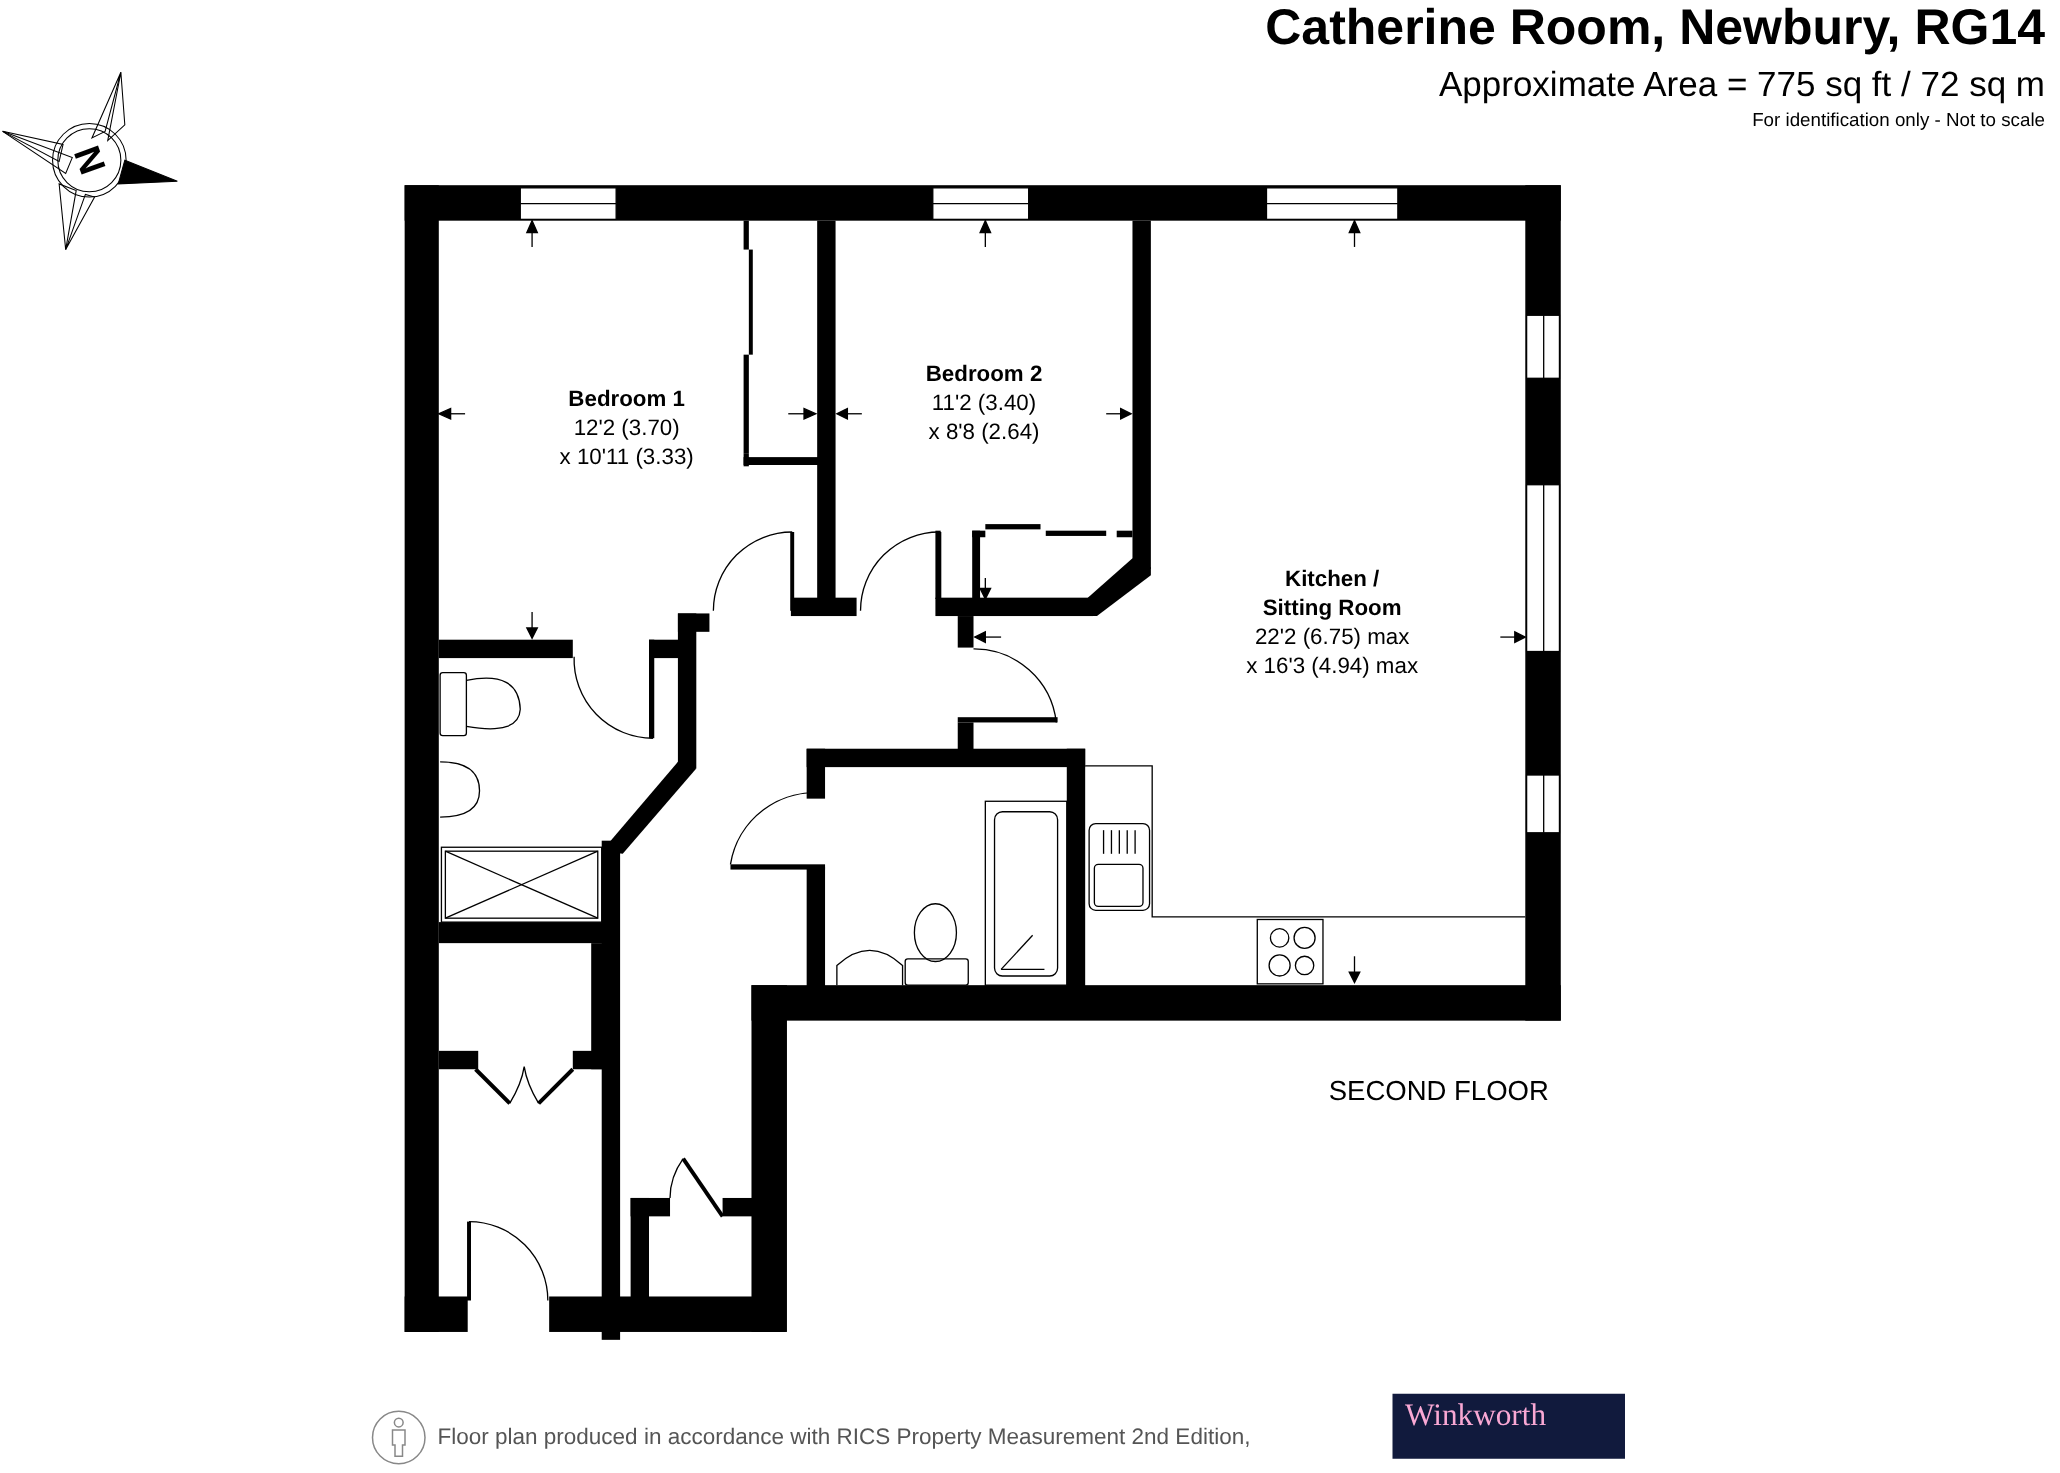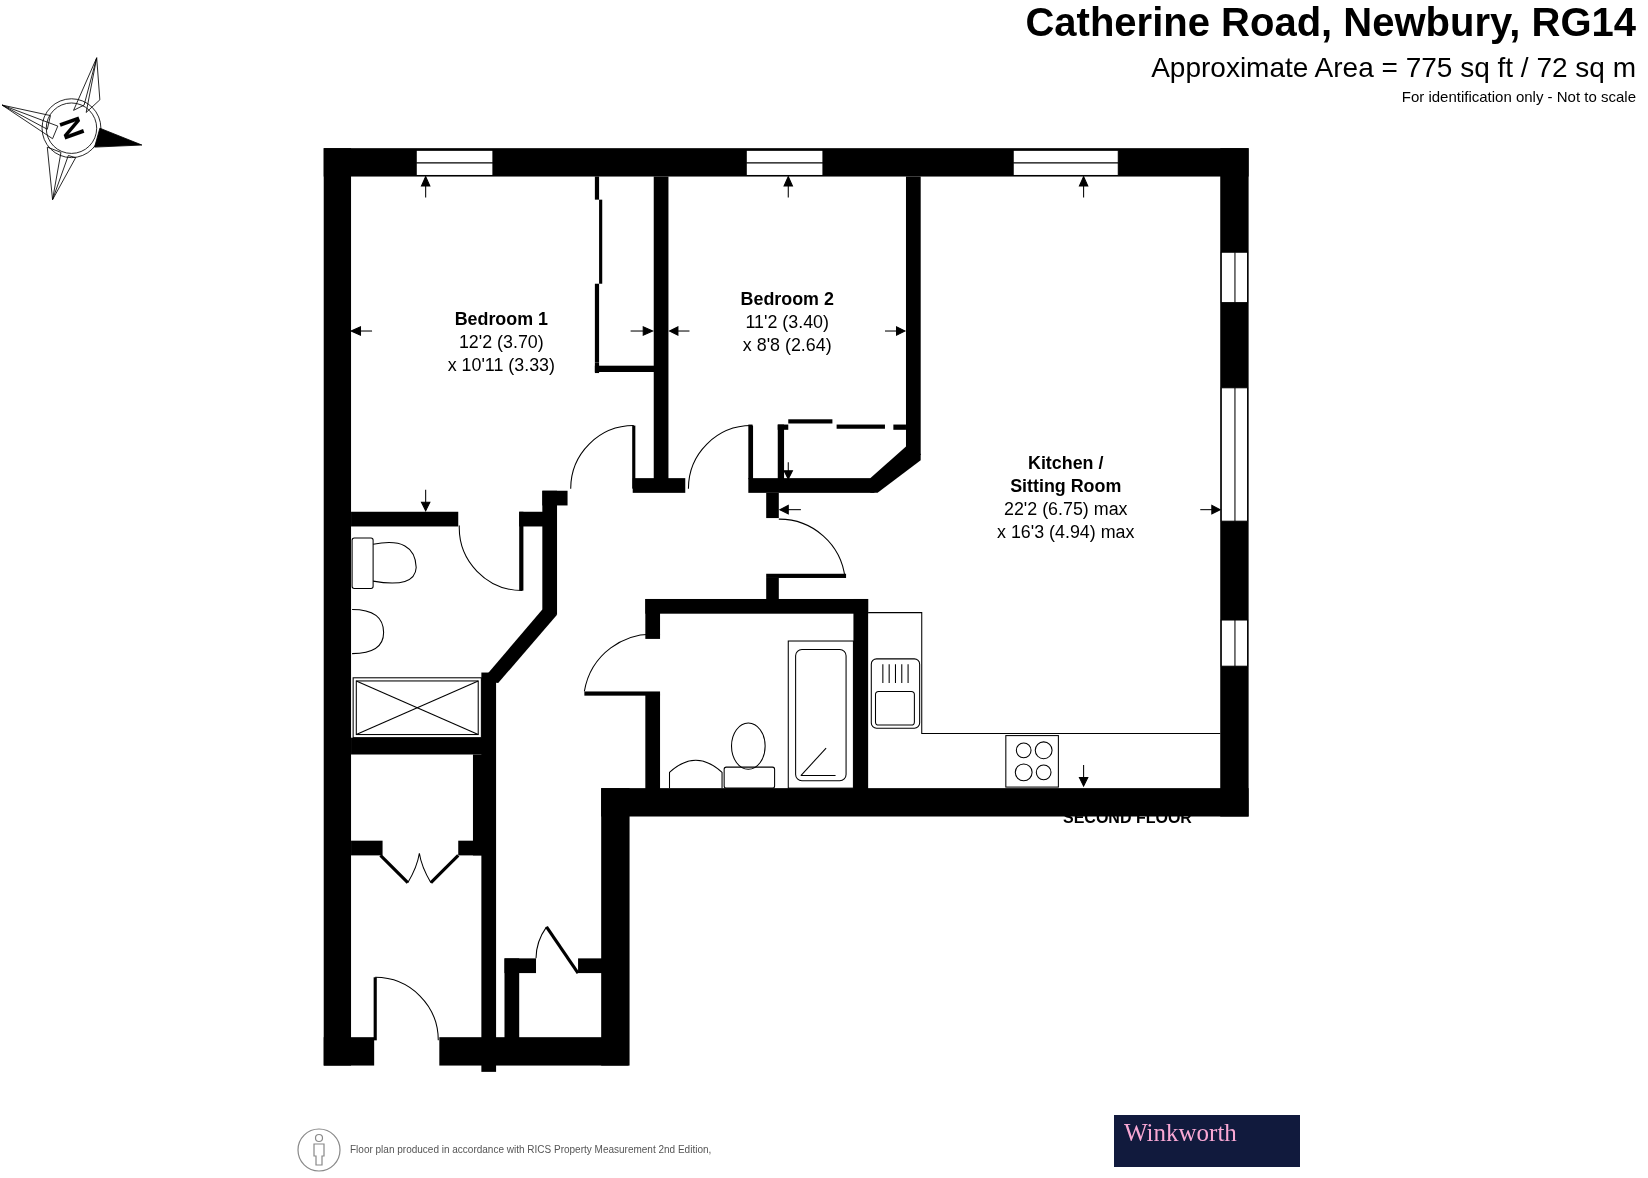--- a/index.html
+++ b/index.html
@@ -5,33 +5,33 @@
   html, body { margin: 0; padding: 0; background: #ffffff; }
   body { width: 1648px; height: 1178px; position: relative; overflow: hidden;
          font-family: "Liberation Sans", sans-serif; color: #000; }
   .title { position: absolute; right: 12px; top: 0px; font-size: 40px; font-weight: bold;
            letter-spacing: 0px; white-space: nowrap; }
   .area { position: absolute; right: 12px; top: 52px; font-size: 28px; white-space: nowrap; }
   .note { position: absolute; right: 12px; top: 88px; font-size: 15px; white-space: nowrap; margin-left: 42px; }
   svg.plan { position: absolute; left: 0; top: 0; width: 1648px; height: 1178px; }
   .room-name { font-weight: bold; font-size: 17px; }
   .room-dim { font-size: 17px; }
-  .floor-label { position: absolute; left: 1063px; top: 809px; font-size: 16px; font-weight: bold; white-space: nowrap; }
+  .floor-label { position: absolute; left: 1063px; top: 860px; font-size: 22px; font-weight: normal; white-space: nowrap; }
   .footer { position: absolute; left: 296px; top: 1124px; height: 52px; display: flex; align-items: center; }
   .footer-icon { width: 46px; height: 46px; margin-right: 8px; }
-  .footer-text { font-size: 10px; color: #555; line-height: 17.5px; text-align: right; }
+  .footer-text { font-size: 18px; color: #555; line-height: 17.5px; text-align: right; }
   .footer-text .line { white-space: nowrap; }
   .logo { position: absolute; left: 1114px; top: 1115px; width: 186px; height: 52px; background: #111a3d;
           color: #f9a8d4; font-family: "Liberation Serif", "DejaVu Serif", serif; font-size: 25px;
           padding: 4px 0 0 10px; box-sizing: border-box; }
 </style>
 </head>
 <body>
 
-<div class="title">Catherine Road, Newbury, RG14</div>
+<div class="title">Catherine Room, Newbury, RG14</div>
 <div class="area">Approximate Area = 775 sq ft / 72 sq m</div>
 <div class="note">For identification only - Not to scale</div>
 
 <svg class="plan" viewBox="0 0 1568 1121" preserveAspectRatio="none" xmlns="http://www.w3.org/2000/svg">
 
   <g stroke="#000" stroke-width="0.8" fill="none">
     <polygon points="92,55 80,100 70,105"></polygon>
     <polygon points="92,55 82,107 95,95"></polygon>
     <polygon points="2,100 48,110 45,123"></polygon>
     <polygon points="2,100 55,120 50,132"></polygon>

